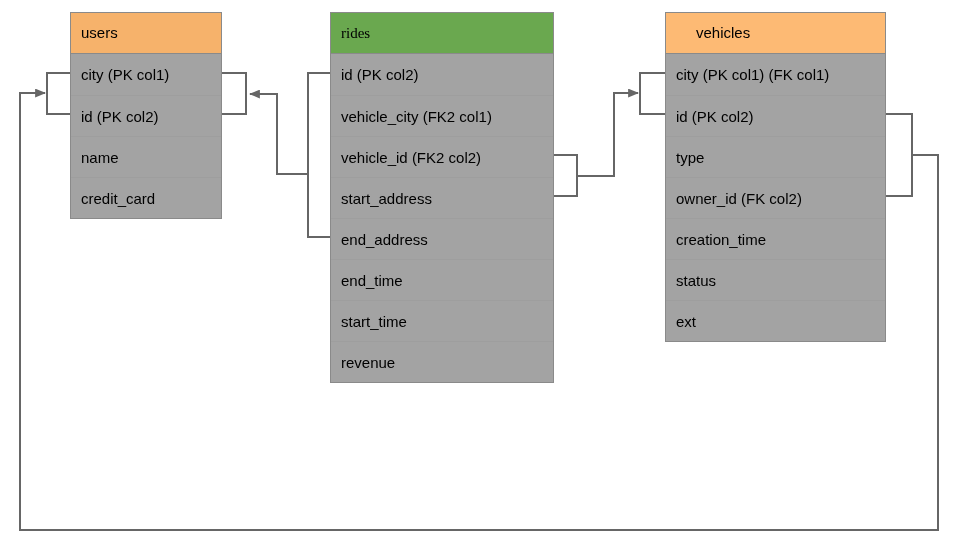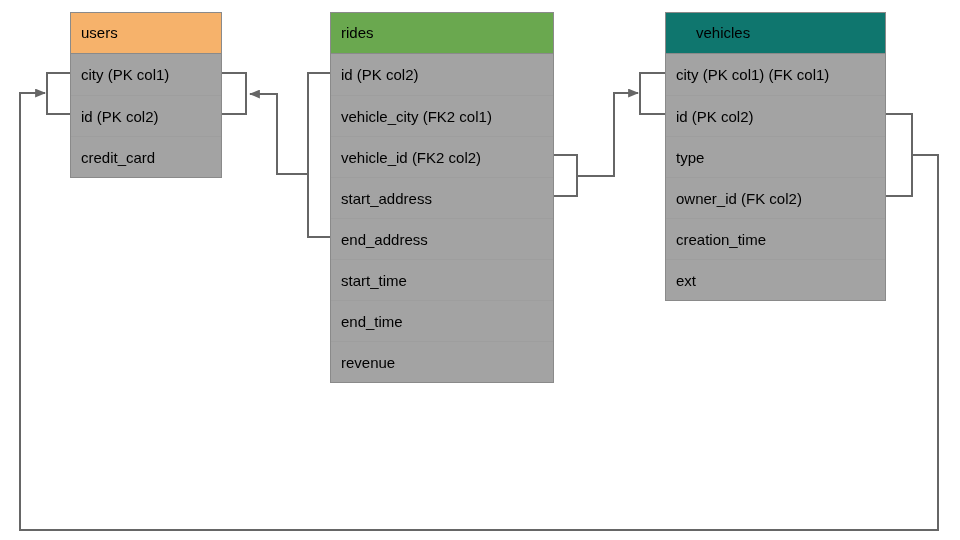--- a/index.html
+++ b/index.html
@@ -86,43 +86,45 @@
       <polyline points="912,155 938,155 938,530 20,530 20,93 45,93" marker-end="url(#arrow)"></polyline>
       <polyline points="70,73 47,73 47,114 70,114"></polyline>
     </g>
   </svg>
 
   <div class="db-table" style="left:70px; width:152px;">
     <div class="db-header" style="background: rgb(246, 178, 107);">users</div>
     <div class="db-rows">
         <div class="db-row">city (PK col1)</div>
         <div class="db-row">id (PK col2)</div>
+        <div class="db-row">name</div>
         <div class="db-row">credit_card</div>
       </div>
   </div>
 
   <div class="db-table" style="left:330px; width:224px;">
-    <div class="db-header" style="background: rgb(106, 168, 79);">rides</div>
+    <div class="db-header" style="background: rgb(106, 168, 79); font-family: Liberation Serif, serif;">rides</div>
     <div class="db-rows">
         <div class="db-row">id (PK col2)</div>
         <div class="db-row">vehicle_city (FK2 col1)</div>
         <div class="db-row">vehicle_id (FK2 col2)</div>
         <div class="db-row">start_address</div>
         <div class="db-row">end_address</div>
+        <div class="db-row">end_time</div>
         <div class="db-row">start_time</div>
-        <div class="db-row">end_time</div>
         <div class="db-row">revenue</div>
       </div>
   </div>
 
   <div class="db-table" style="left:665px; width:221px;">
-    <div class="db-header" style="background: #0f766e; padding-left: 30px;">vehicles</div>
+    <div class="db-header" style="background: #fdba74; padding-left: 30px;">vehicles</div>
     <div class="db-rows">
         <div class="db-row">city (PK col1) (FK col1)</div>
         <div class="db-row">id (PK col2)</div>
         <div class="db-row">type</div>
         <div class="db-row">owner_id (FK col2)</div>
         <div class="db-row">creation_time</div>
+        <div class="db-row">status</div>
         <div class="db-row">ext</div>
       </div>
   </div>
 
 </div>
 
 </body></html>

